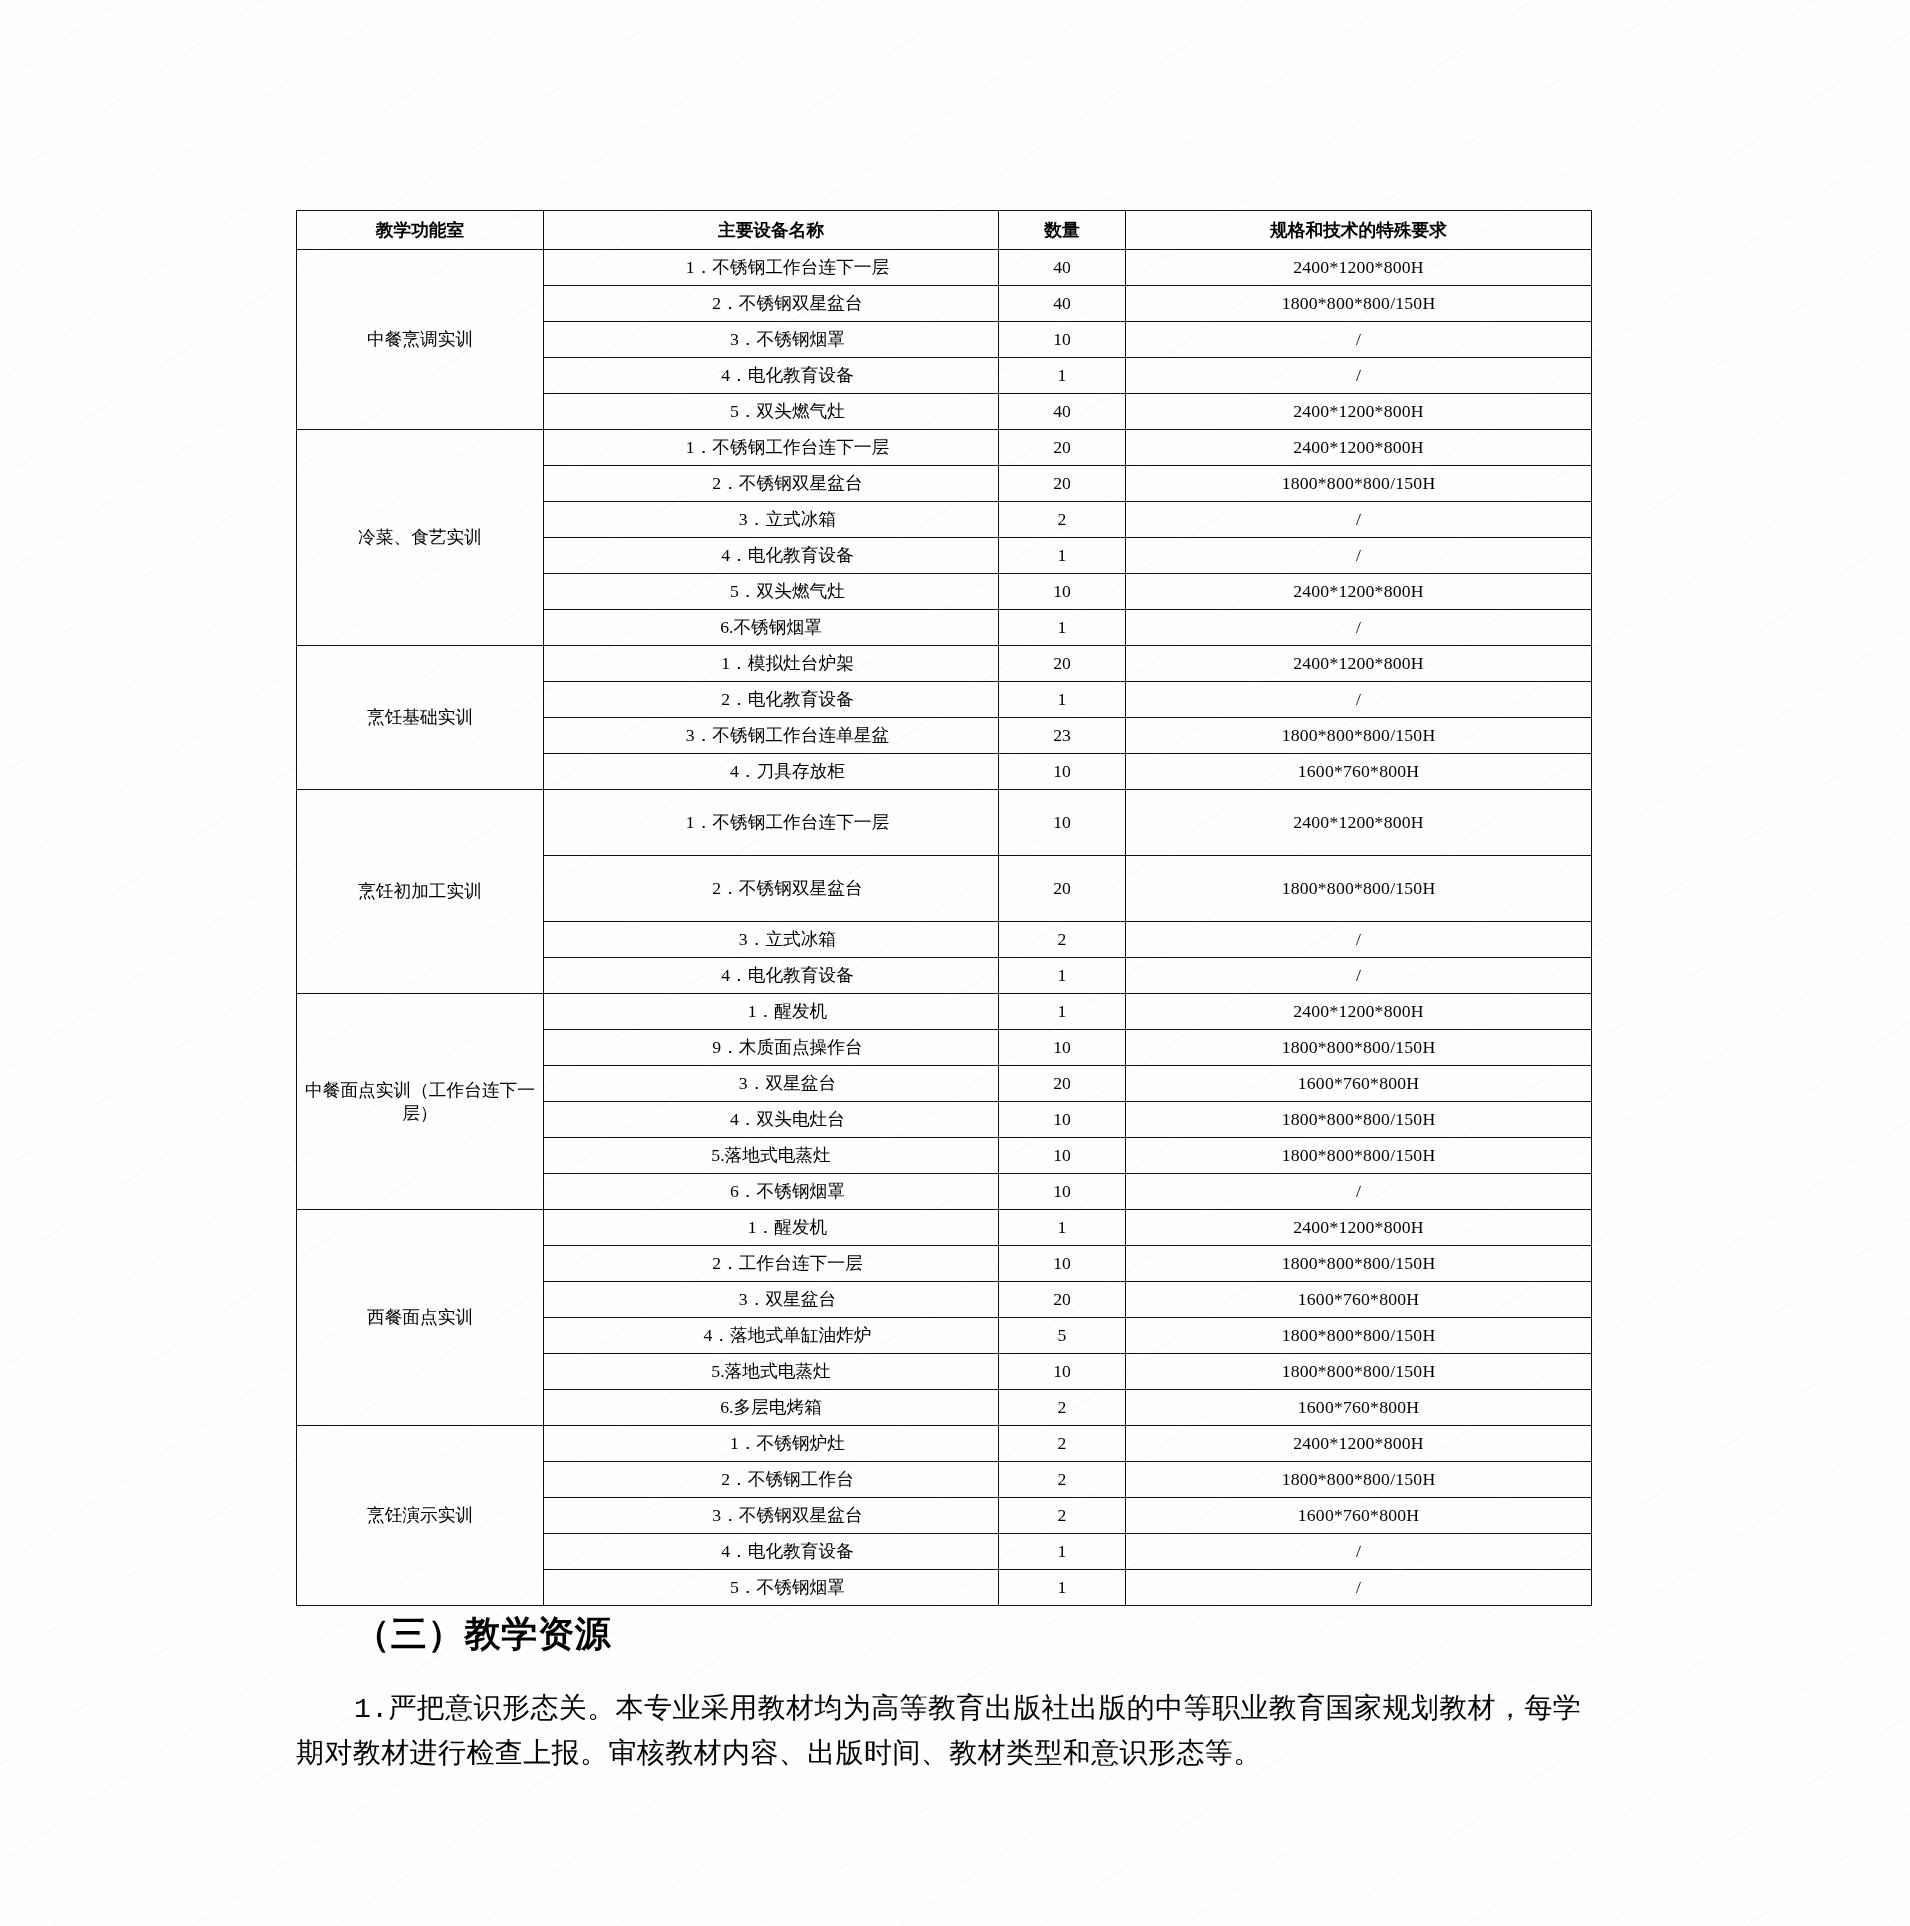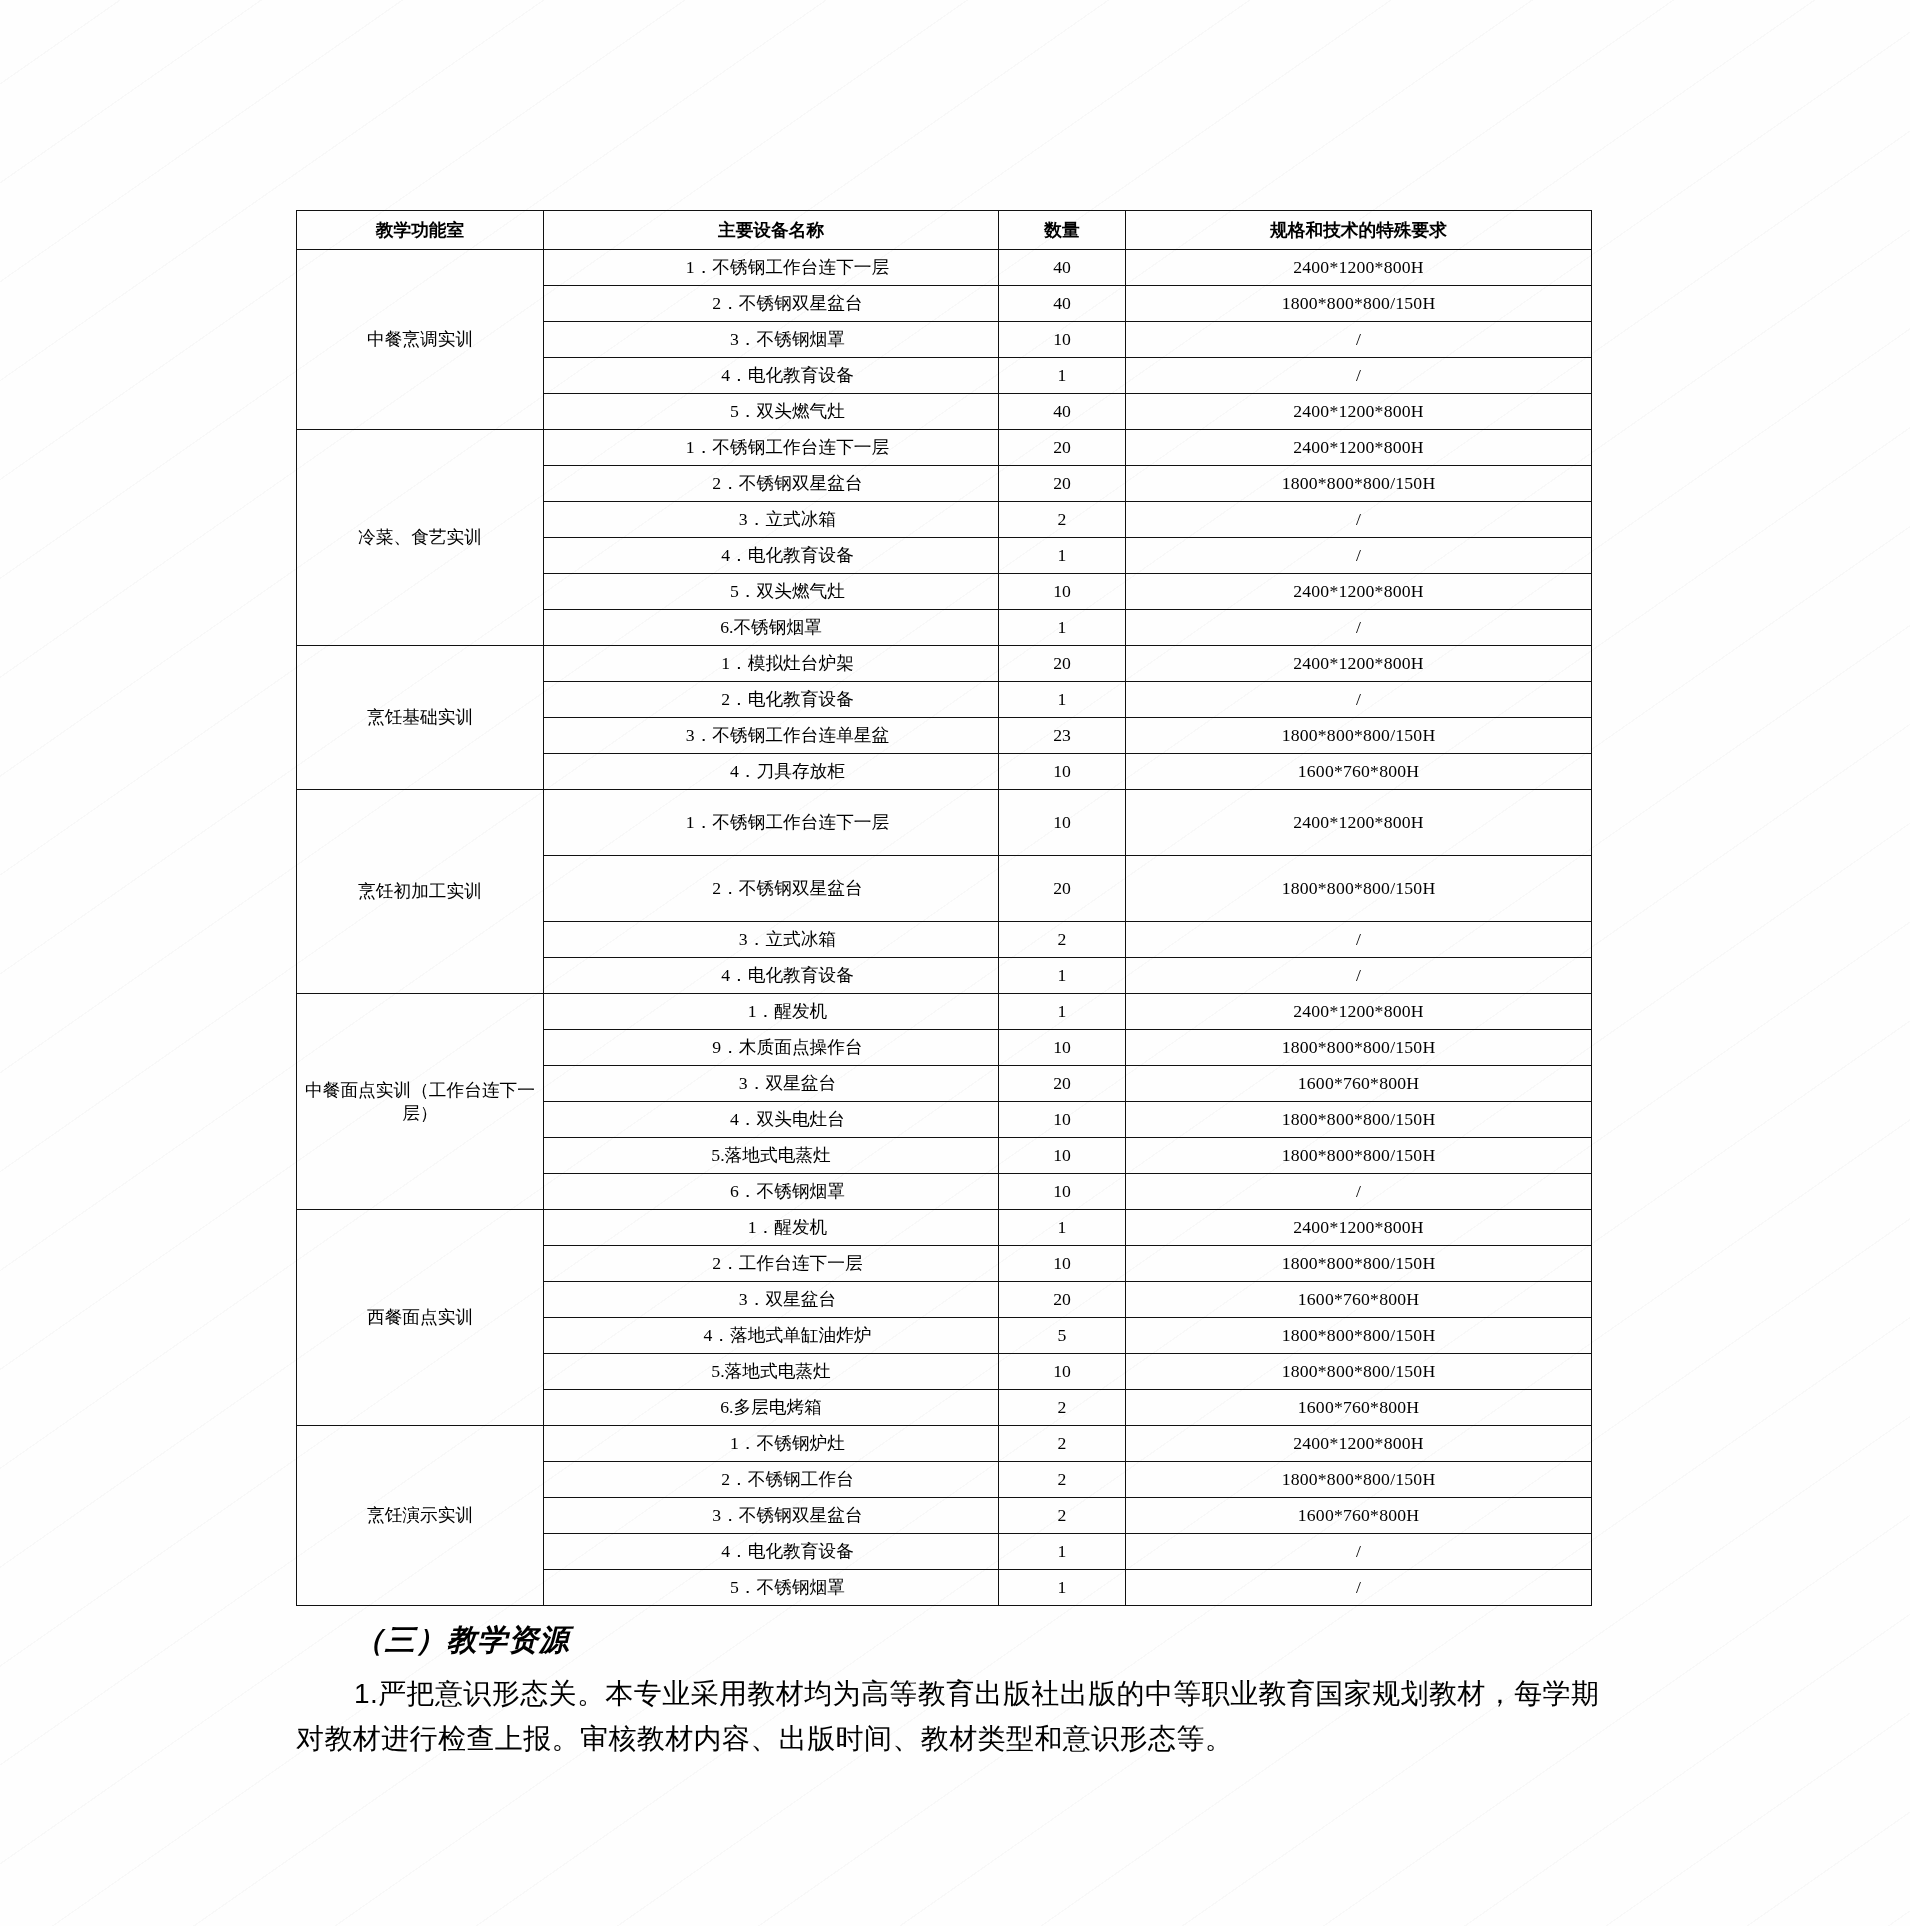--- a/index.html
+++ b/index.html
@@ -74,33 +74,32 @@
   }
   td.name.indent {
     padding-left: 33px;
     font-family: Liberation Serif, serif;
   }
   td.qty { font-size: 17.7px; }
   td.spec { font-size: 17px; letter-spacing: 0.2px; }
   td.tall { height: 65px; }
 
   .section-title {
-    margin-top: 14px;
-    font-size: 30px;
+    margin-top: 4px;
+    font-size: 36px;
     font-family: "DejaVu Serif", "Liberation Serif", serif;
     font-weight: bold;
     letter-spacing: 0.8px;
     padding-left: 58px;
-    font-style: italic;
   }
   .para {
-    margin-top: 10px;
+    margin-top: 28px;
     font-size: 28px;
     line-height: 1.62;
-    font-family: Liberation Sans, sans-serif;
+    font-family: Liberation Mono, monospace;
     text-indent: 58px;
     letter-spacing: 0.4px;
     width: 1310px;
   }
 </style>
 </head>
 <body>
 
 <div class="page">
   <div class="watermark"></div>

